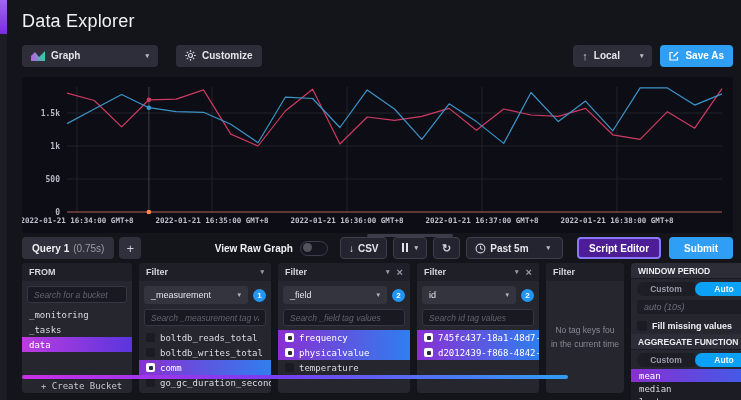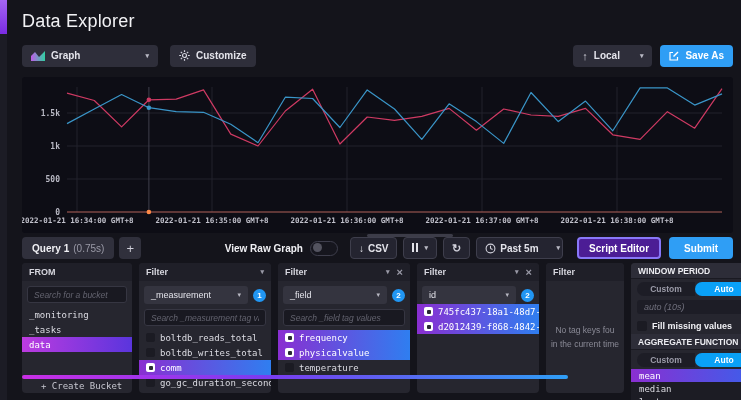--- a/index.html
+++ b/index.html
@@ -12,38 +12,38 @@
   .page-title{margin:10px 0 0 15px;font-size:18px;font-weight:500;color:#f2f2f5;letter-spacing:.2px;line-height:22px}
 
   .toolbar{display:flex;align-items:center;margin:12px 8px 0 15px;height:23px}
   .btn{display:flex;align-items:center;gap:6px;background:#2e2e3a;border-radius:4px;height:22px;
        padding:0 9px;font-size:10px;font-weight:700;color:#e3e3ea;cursor:pointer;white-space:nowrap}
   .caret{font-size:7px;color:#b9b9c4}
   .btn-graph{width:118px}
   .btn-graph .caret{margin-left:auto}
   .spacer{flex:1}
   .btn-primary{background:#2f9ef5;color:#fff}
-  .mr6{margin-right:12px}.mr8{margin-right:8px}
+  .mr6{margin-right:18px}.mr8{margin-right:8px}
 
   .chart-panel{position:relative;margin:10px 8px 0 15px;width:711px;height:156px;background:#0d0d15;border-radius:3px}
   .hthumb{position:absolute;top:234px;left:360px;width:86px;height:3px;background:#3c3c48;border-radius:2px}
 
   .query-row{display:flex;align-items:center;margin:4px 8px 0 15px;height:22px}
   .qtab{display:flex;align-items:center;gap:4px;background:#30303c;border-radius:4px;height:22px;padding:0 10px;font-size:10px;cursor:pointer}
   .qtab b{font-weight:700;color:#f0f0f4}
   .qtab .dur{color:#9a9aa7}
   .plusbtn{width:22px;height:22px;display:flex;align-items:center;justify-content:center;background:#30303c;
            border-radius:4px;margin-left:5px;color:#cfcfda;font-size:13px;cursor:pointer}
   .raw-label{font-size:10px;font-weight:700;margin-right:7px;color:#f0f0f4}
   .toggle{width:26px;height:13px;border:1px solid #3e3e4c;background:#16161e;border-radius:8px;position:relative;margin-right:12px;cursor:pointer}
   .knob{position:absolute;left:2px;top:1.5px;width:9px;height:9px;border-radius:50%;background:#53535f}
   .qbtn{display:flex;align-items:center;gap:4px;height:20px;padding:0 8px;background:#242430;border:1px solid #3e3e4c;
         border-radius:4px;font-size:10px;font-weight:700;color:#e3e3ea;margin-right:6px;cursor:pointer}
   .pbar{display:inline-block;width:2px;height:9px;background:#e3e3ea;margin-right:2px}
-  .range-btn{padding-right:2px}
+  .range-btn{padding-right:12px}
   .range-btn .caret{margin-left:14px}
   .script-editor{height:18px;display:flex;align-items:center;padding:0 10px;border:2px solid #8877f8;border-radius:4px;
         background:#4c1d95;font-size:10px;font-weight:700;color:#fff;margin:0 8px;cursor:pointer}
   .submit{height:22px;display:flex;align-items:center;padding:0 15px;background:#2f9ef5;border-radius:4px;
         font-size:10px;font-weight:700;color:#fff;cursor:pointer}
 
   .builder{position:relative;display:flex;gap:7px;margin:4px 0 0 15px;height:138px;align-items:flex-start}
   .panel{background:#26262f;border-radius:4px;overflow:hidden;display:flex;flex-direction:column;height:130px;flex:none}
   .panel-h{height:18px;background:#1f1f28;display:flex;align-items:center;padding:0 7px;font-size:9px;
            font-weight:700;color:#d6d6de;flex:none}
@@ -301,20 +301,21 @@
         <span class="pcaret">▾</span>
         <span class="x">×</span>
       </div>
       <div class="selrow">
         <div class="select">
           <span>id</span>
           <span class="caret">▾</span>
         </div>
         <div class="badge">2</div>
       </div>
+      <input class="search" placeholder="Search id tag values" style="">
       <div class="list">
           <div class="item sel">
             <span class="cb on"></span>
             <span>745fc437-18a1-48d7-98a6-7..</span>
           </div>
           <div class="item sel">
             <span class="cb on"></span>
             <span>d2012439-f868-4842-bfef-8..</span>
           </div>
         </div>

